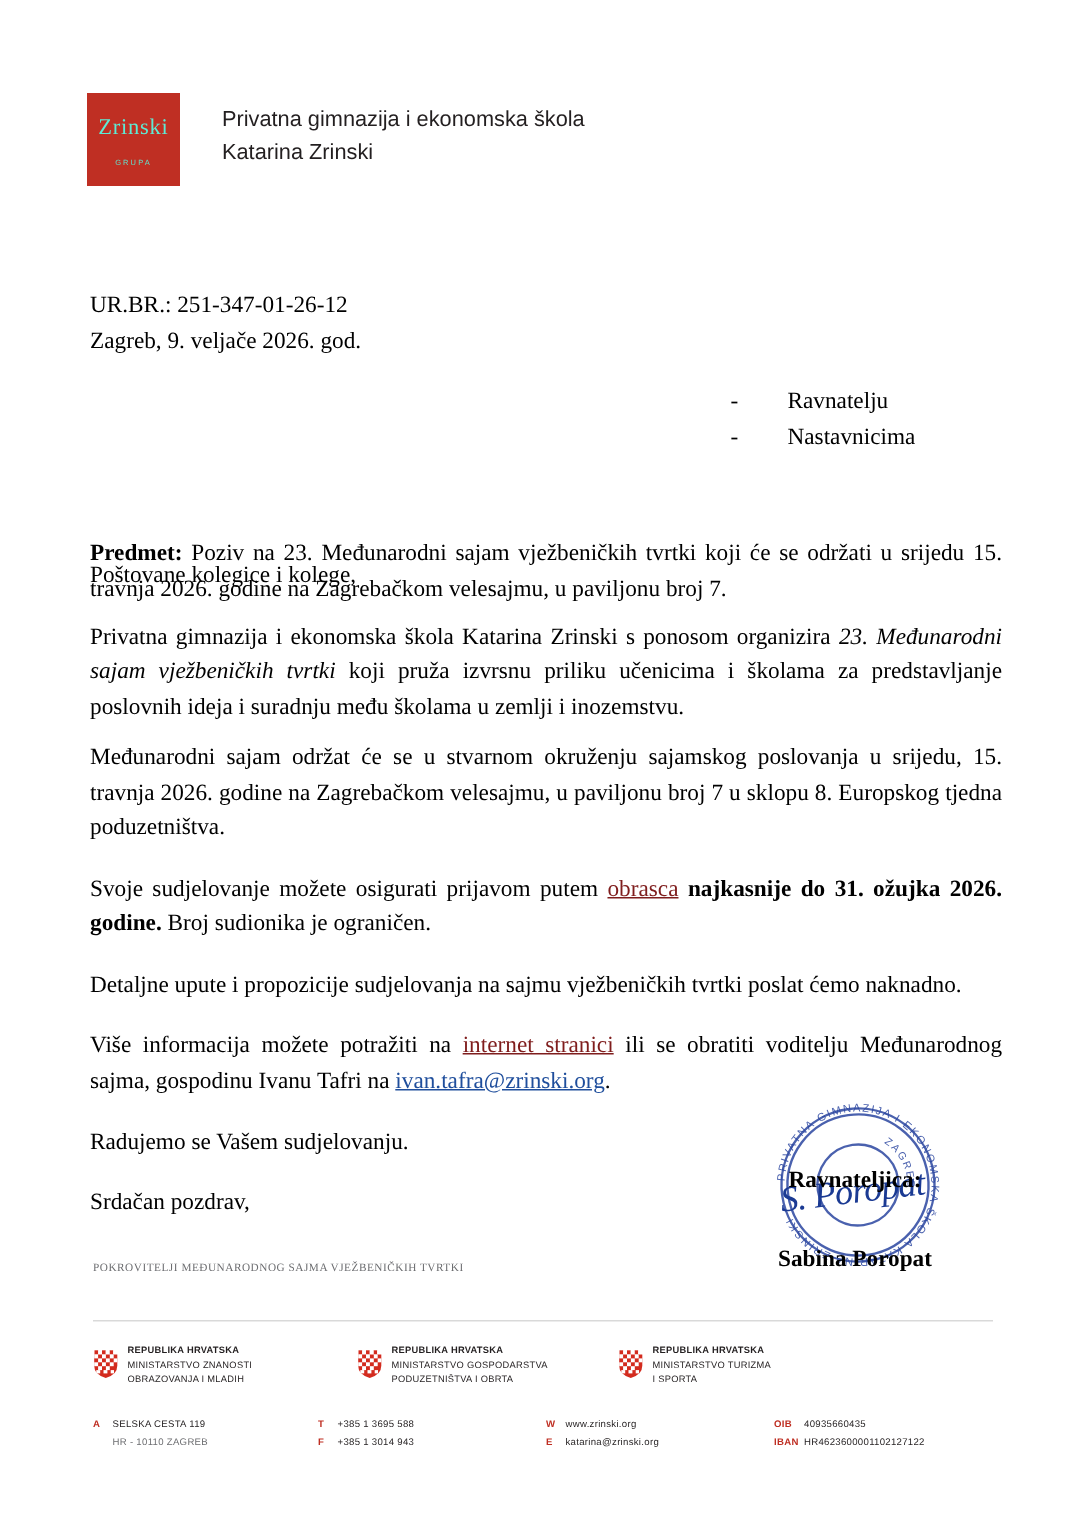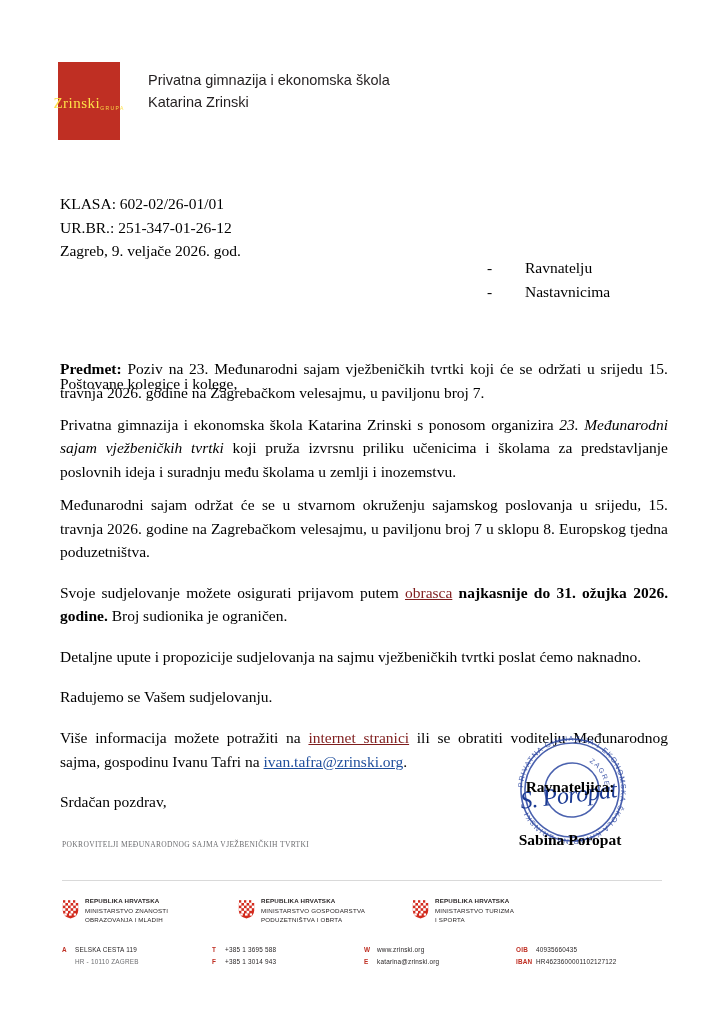--- a/index.html
+++ b/index.html
@@ -25,26 +25,26 @@
   
   .letterhead {
     position: absolute;
     left: 58px;
     top: 62px;
     display: flex;
     align-items: flex-start;
   }
   .logo-box {
     width: 62px;
-    height: 78px;
+    height: 62px;
     background: #c0392b;
     background: #bf2f23;
-    color: #fde047;
-    display: flex;
-    flex-direction: row;
+    color: #5eead4;
+    display: flex;
+    flex-direction: column;
     align-items: center;
     justify-content: center;
     position: relative;
   }
   .logo-word {
     font-family: "Liberation Serif", serif;
     font-size: 15px;
     letter-spacing: 0.5px;
     line-height: 1;
     margin-top: 4px;
@@ -259,21 +259,20 @@
       <div class="logo-word">Zrinski</div>
       <div class="logo-sub">GRUPA</div>
     </div>
     <div class="org-names">
       <div>Privatna gimnazija i ekonomska škola</div>
       <div>Katarina Zrinski</div>
     </div>
   </div>
 
   <div class="refblock">
-    <div>KLASA: 602-02/26-01/01</div>
     <div>UR.BR.: 251-347-01-26-12</div>
     <div>Zagreb, 9. veljače 2026. god.</div>
   </div>
 
   <div class="addressee">
     <div class="row">
       <span class="dash">-</span>
       <span>Ravnatelju</span>
     </div>
     <div class="row">
@@ -290,23 +289,23 @@
     <p>Poštovane kolegice i kolege,</p>
 
     <p class="tight"><span>Privatna gimnazija i ekonomska škola Katarina Zrinski s ponosom organizira </span><i>23. Međunarodni sajam vježbeničkih tvrtki</i><span> koji pruža izvrsnu priliku učenicima i školama za predstavljanje poslovnih ideja i suradnju među školama u zemlji i inozemstvu.</span></p>
 
     <p>Međunarodni sajam održat će se u stvarnom okruženju sajamskog poslovanja u srijedu, 15. travnja 2026. godine na Zagrebačkom velesajmu, u paviljonu broj 7 u sklopu 8. Europskog tjedna poduzetništva.</p>
 
     <p><span>Svoje sudjelovanje možete osigurati prijavom putem </span><a class="lnk" href="#">obrasca</a><span> </span><b>najkasnije do 31. ožujka 2026. godine.</b><span> Broj sudionika je ograničen.</span></p>
 
     <p>Detaljne upute i propozicije sudjelovanja na sajmu vježbeničkih tvrtki poslat ćemo naknadno.</p>
 
+    <p><span>Više informacija možete potražiti na </span><a class="lnk" href="#">internet stranici</a><span> ili se obratiti voditelju Međunarodnog sajma, gospodinu Ivanu Tafri na </span><a class="lnk-blue" href="#">ivan.tafra@zrinski.org</a><span>.</span></p>
+
     <p>Radujemo se Vašem sudjelovanju.</p>
-
-    <p><span>Više informacija možete potražiti na </span><a class="lnk" href="#">internet stranici</a><span> ili se obratiti voditelju Međunarodnog sajma, gospodinu Ivanu Tafri na </span><a class="lnk-blue" href="#">ivan.tafra@zrinski.org</a><span>.</span></p>
 
     <p>Srdačan pozdrav,</p>
   </div>
 
   <svg class="stamp" viewBox="0 0 128 128">
     <defs>
       <path id="arcOuter" d="M 64,64 m -49,0 a 49,49 0 1,1 98,0 a 49,49 0 1,1 -98,0"></path>
       <path id="arcInner" d="M 64,64 m -33,0 a 33,33 0 1,1 66,0 a 33,33 0 1,1 -66,0"></path>
     </defs>
     <g transform="rotate(-8 64 64)" fill="none" stroke="#2b46a0" stroke-width="1.6" opacity="0.85">

